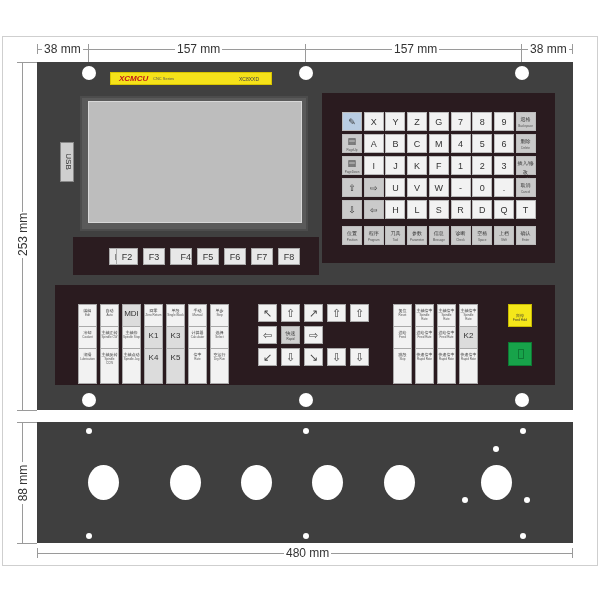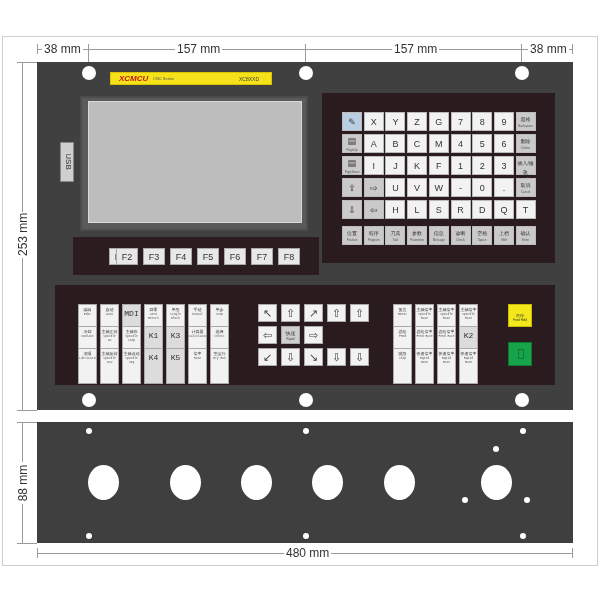--- a/index.html
+++ b/index.html
@@ -32,21 +32,21 @@
   .fkey { position: absolute; top: 248px; width: 22px; height: 17px; background: #e8e8e8; border: 1px solid #aaa; font-size: 9px; color: #333; text-align: center; line-height: 16px; }
 
   .kpanel { position: absolute; left: 322px; top: 93px; width: 233px; height: 170px; background: #2a1b1f; }
   .key { position: absolute; width: 20px; height: 19px; background: #f2f2f2; border: 1px solid #bbb; text-align: center; font-size: 9px; color: #333; line-height: 19px; }
   .key.gray { background: #cacaca; }
   .key.blue { background: #b9cde3; }
   .key .sm { font-size: 5px; display: block; line-height: 9px; padding-top: 2px; }
   .key .tiny { font-size: 3px; display: block; line-height: 5px; color: #555; }
 
   .lpanel { position: absolute; left: 55px; top: 285px; width: 500px; height: 100px; background: #2a1b1f; }
-  .mkey { position: absolute; width: 19px; height: 36px; background: #dcdcdc; border: 1px solid #aaa; text-align: center; font-size: 7px; color: #333; line-height: 17px; overflow: hidden; font-family: Liberation Mono, monospace; }
+  .mkey { position: absolute; width: 19px; height: 36px; background: #dcdcdc; border: 1px solid #aaa; text-align: center; font-size: 7px; color: #333; line-height: 17px; overflow: hidden; }
   .mkey.white { background: #f2f2f2; }
   .mkey .lb { font-size: 4px; line-height: 5px; display: block; padding-top: 3px; }
   .mkey .lb2 { font-size: 3px; line-height: 4px; display: block; color: #555; }
   .akey { position: absolute; width: 19px; height: 18px; background: #f2f2f2; border: 1px solid #aaa; text-align: center; font-size: 11px; color: #444; line-height: 17px; }
   .akey.gray { background: #cfcfcf; font-size: 5px; line-height: 6px; padding-top: 3px; }
   .btn-yellow { position: absolute; left: 508px; top: 304px; width: 24px; height: 23px; background: #f4e71a; border: 1px solid #c9bc00; font-size: 4px; color: #333; text-align: center; padding-top: 8px; line-height: 5px; }
   .btn-green { position: absolute; left: 508px; top: 342px; width: 24px; height: 24px; background: #17a34a; border: 1px solid #0d7a33; }
   .btn-green i { position: absolute; left: 9px; top: 6px; width: 6px; height: 10px; border: 1px solid #0e7a35; }
 
   .bighole { position: absolute; width: 31px; height: 35px; border-radius: 50%; background: #fff; top: 465px; }
@@ -100,21 +100,21 @@
 <div class="screen"></div>
 <div class="usb">
     <span>USB</span>
   </div>
 
 <div class="fpanel"></div>
 <div id="fkeys">
     <div class="fkey" style="left:89px;margin-left:20px;">F1</div>
     <div class="fkey" style="left:116px;">F2</div>
     <div class="fkey" style="left:143px;">F3</div>
-    <div class="fkey" style="left:170px;">F4</div>
+    <div class="fkey" style="left:170px;text-align:right;">F4</div>
     <div class="fkey" style="left:197px;">F5</div>
     <div class="fkey" style="left:224px;">F6</div>
     <div class="fkey" style="left:251px;">F7</div>
     <div class="fkey" style="left:278px;">F8</div>
   </div>
 
 <div class="kpanel"></div>
 <div id="keypad">
     <div class="key blue" style="left:342px; top:112px;"><span>✎</span></div>
     <div class="key" style="left:363.7px; top:112px;"><span>X</span></div>

